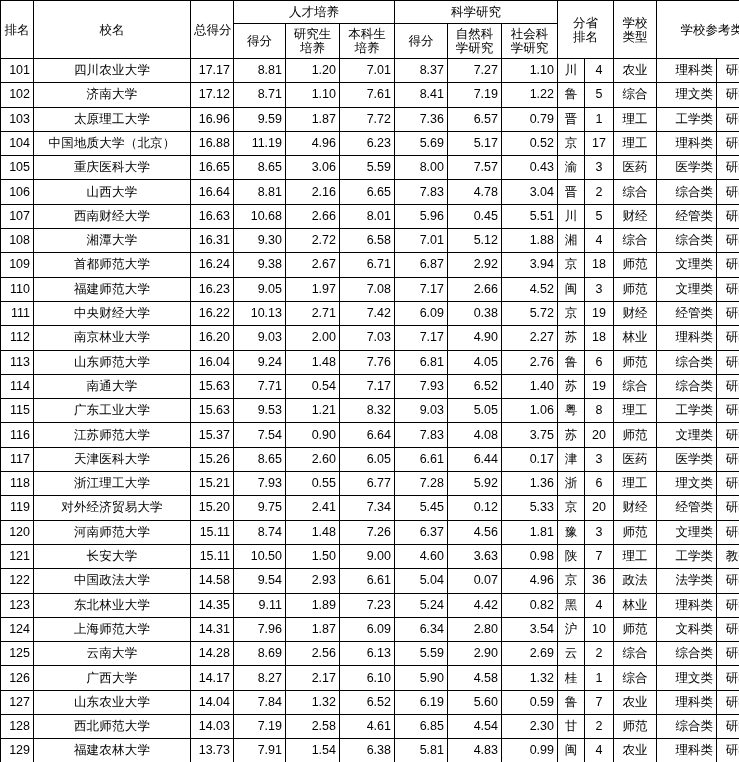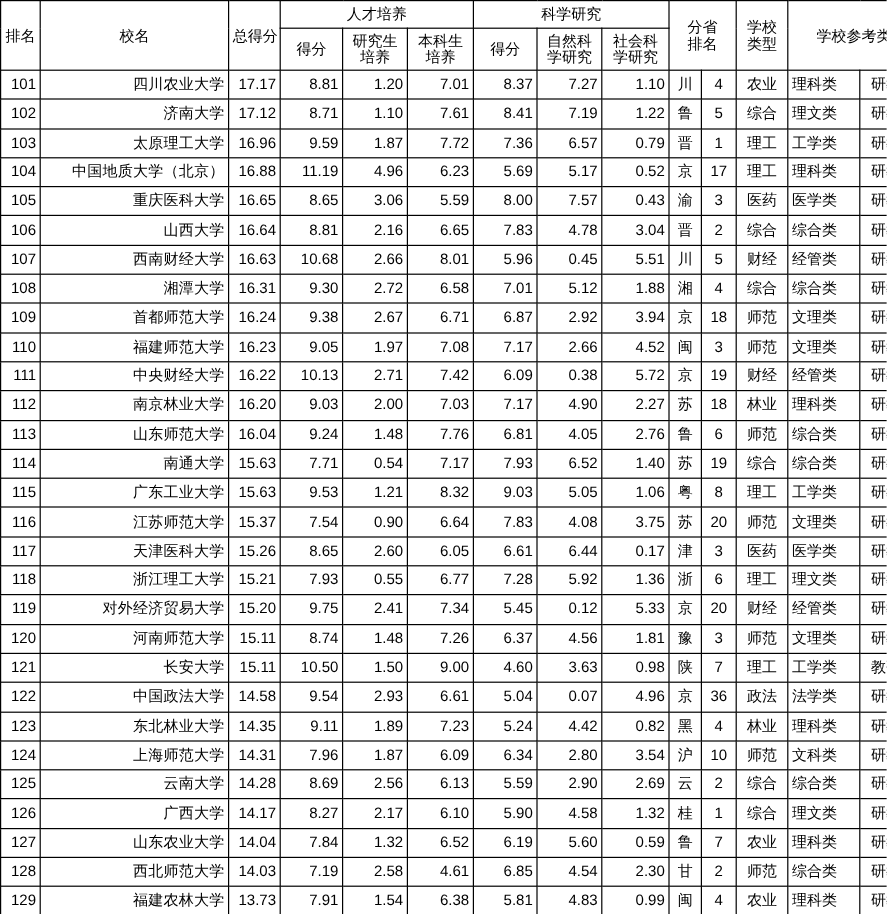--- a/index.html
+++ b/index.html
@@ -39,26 +39,26 @@
   }
   thead th {
     text-align: center;
     font-size: 12.5px;
     line-height: 1.12;
   }
   thead tr.hrow1 th { height: 22px; }
   thead tr.hrow2 th { height: 34px; }
   tbody tr { height: 24.3px; }
   td.c-rank   { text-align: right; }
-  td.c-name   { text-align: right; padding-left: 5px; letter-spacing: 0.2px; }
+  td.c-name   { text-align: center; padding-left: 5px; letter-spacing: 0.2px; }
   td.c-num    { text-align: right; padding-right: 5px; }
   td.c-prov   { text-align: center; }
   td.c-provrank { text-align: center; }
   td.c-type   { text-align: center; }
-  td.c-cat    { text-align: left; }
+  td.c-cat    { text-align: right; }
   td.c-ref    { text-align: center; }
 
   
   col.w-rank      { width: 33px; }
   col.w-name      { width: 157px; }
   col.w-total     { width: 43px; }
   col.w-tal-score { width: 52px; }
   col.w-tal-grad  { width: 54px; }
   col.w-tal-ugrad { width: 55px; }
   col.w-sci-score { width: 53px; }

